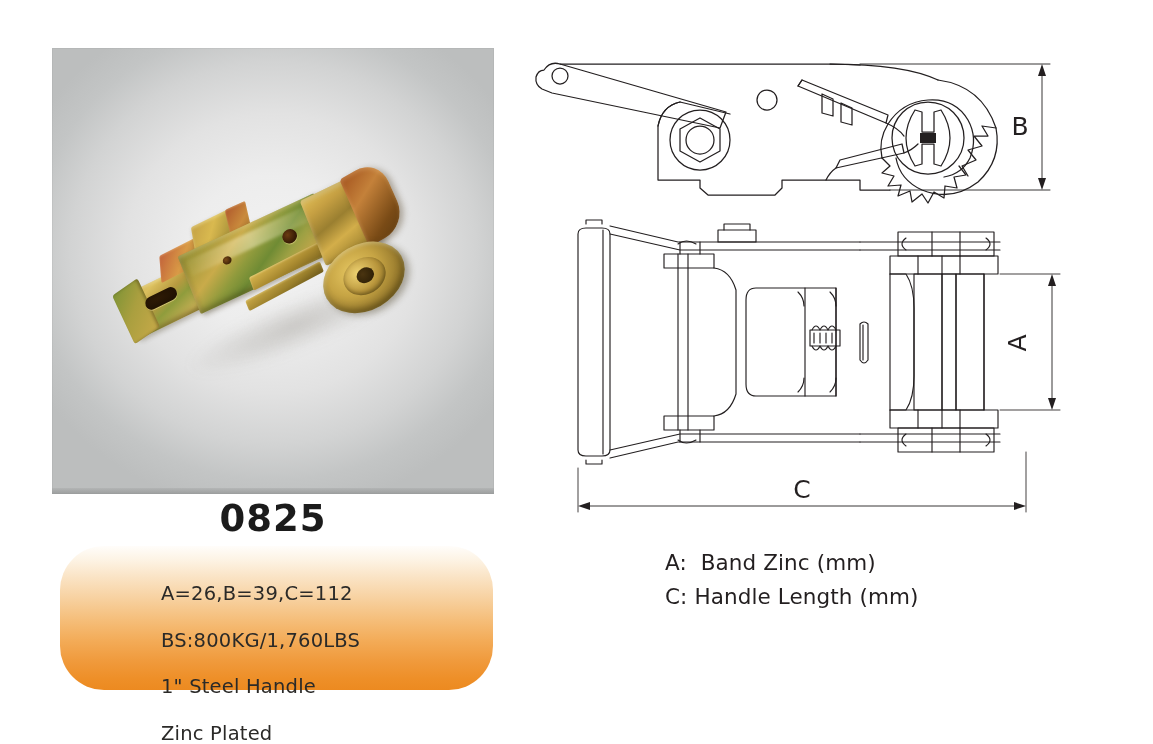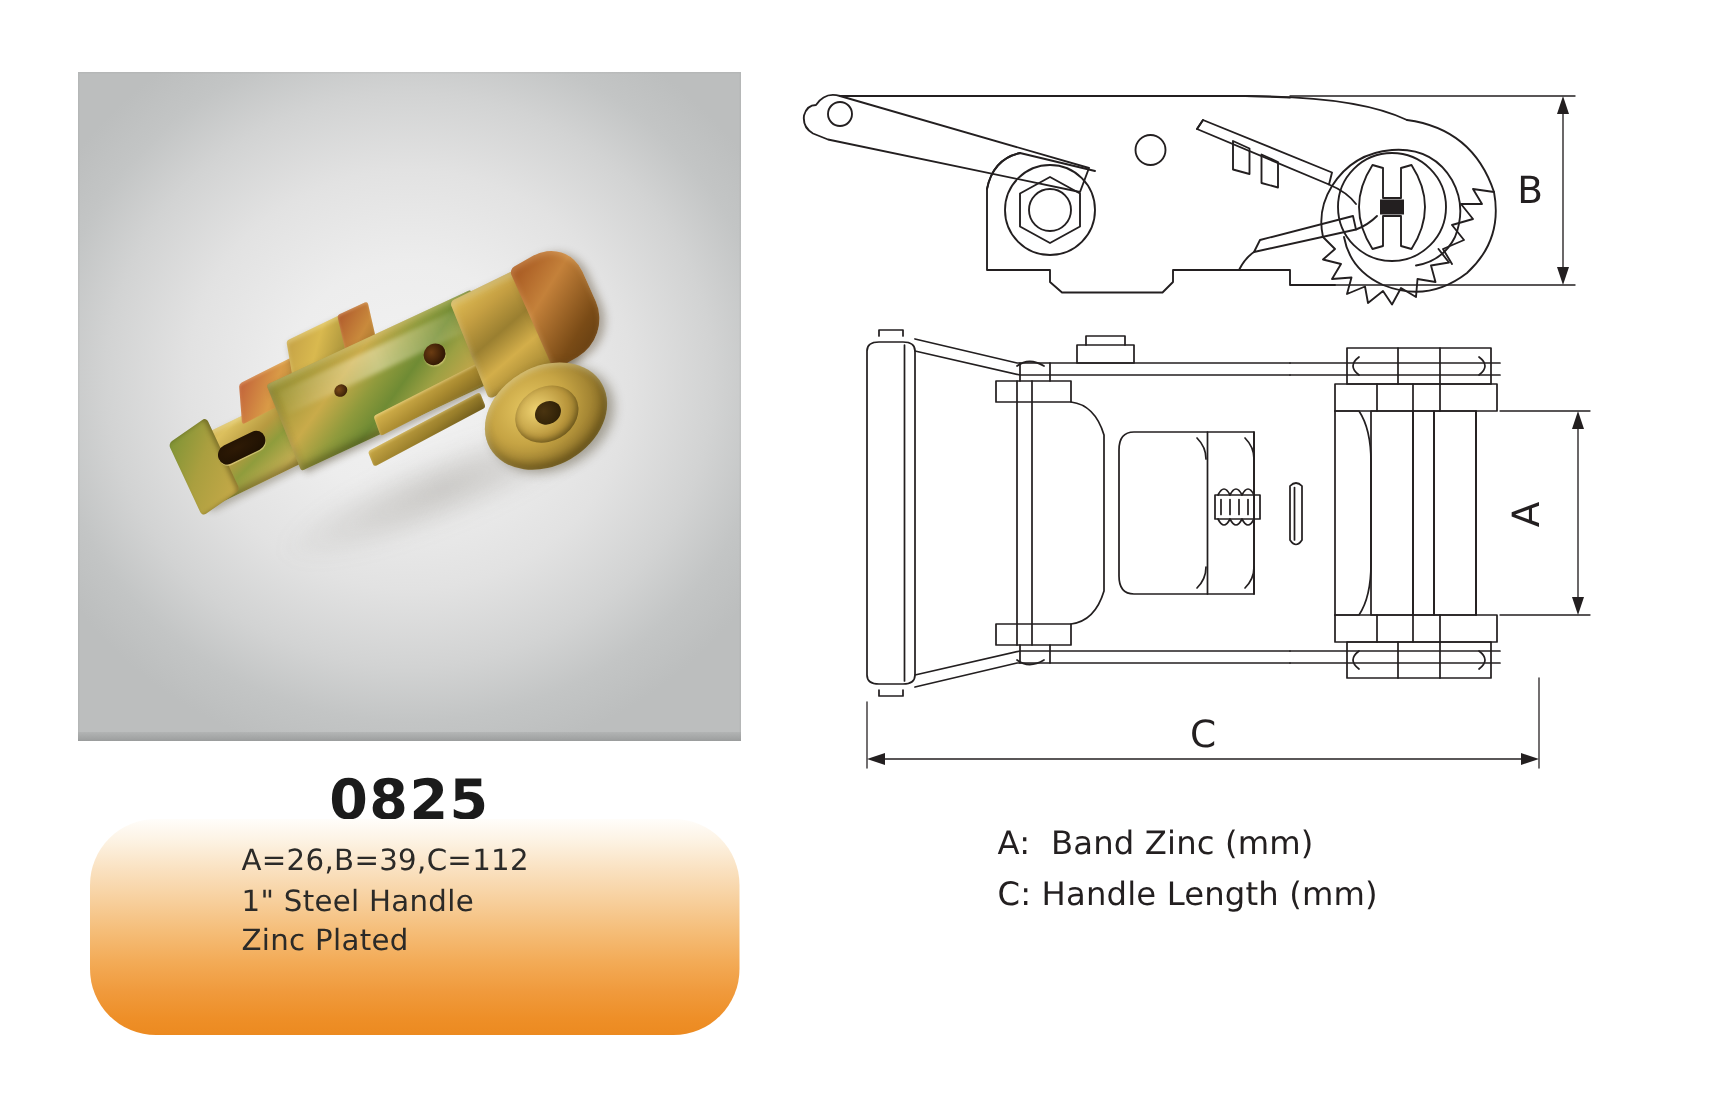--- a/index.html
+++ b/index.html
@@ -216,21 +216,21 @@
     left: 60px; top: 150px;
     width: 230px; height: 48px;
     border-radius: 50%;
     background: radial-gradient(ellipse at 50% 50%, rgba(110,105,95,0.30) 0%, rgba(150,150,145,0) 72%);
     filter: blur(6px);
   }
 
   
   #model-number {
     position: absolute;
-    left: 52px; top: 512px;
+    left: 52px; top: 497px;
     width: 442px;
     text-align: center;
     font-size: 37px;
     font-weight: 700;
     letter-spacing: 1px;
     color: #1b1b1b;
     font-family: "DejaVu Sans", sans-serif;
   }
 
   
@@ -247,21 +247,21 @@
   #spec-lines {
     position: absolute;
     left: 161px; top: 561px;
     width: 330px;
     font-family: "DejaVu Sans", sans-serif;
     font-size: 19.5px;
     line-height: 26.5px;
     color: #2b2a28;
     letter-spacing: 0.2px;
   }
-  #spec-lines div { white-space: pre; }
+  #spec-lines div { white-space: pre; margin-top: 20px; }
 
   
   #right-column {
     position: absolute;
     left: 520px; top: 0;
     width: 633px; height: 744px;
   }
 
   .drawing-svg { display: block; }
 
@@ -320,20 +320,21 @@
     </div>
     <div class="panel-bottom-edge"></div>
   </div>
 
   <div id="model-number">0825</div>
 
   <div id="spec-badge"></div>
 
   <div id="spec-lines">
     <div>A=26,B=39,C=112</div>
+    <div>BS:800KG/1,760LBS</div>
     <div>1" Steel Handle</div>
     <div>Zinc Plated</div>
   </div>
 
 </div>
 
 <div id="right-column">
 
   <div id="side-view-wrap">
     <svg class="drawing-svg" width="560" height="170" viewBox="0 0 560 170" fill="none" stroke="#231f20" stroke-width="1.25" stroke-linejoin="round" stroke-linecap="round">

